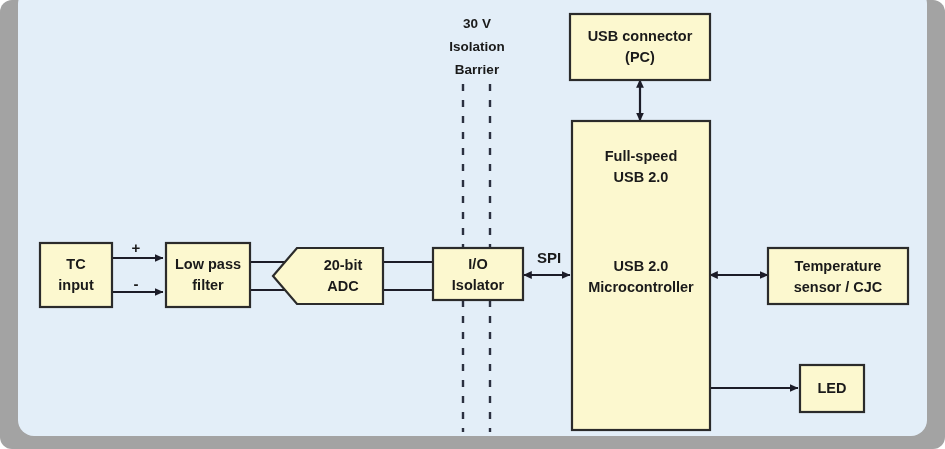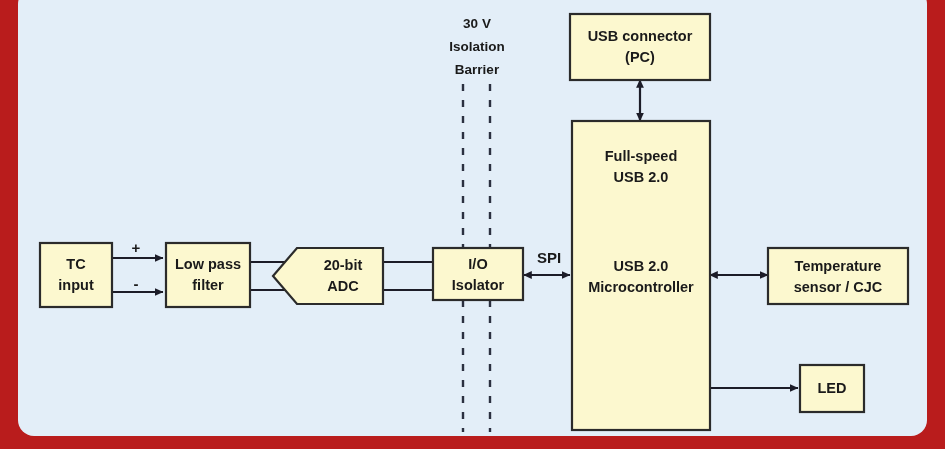--- a/index.html
+++ b/index.html
@@ -10,21 +10,22 @@
   body {
     width: 945px;
     height: 449px;
     overflow: hidden;
     font-family: "Liberation Sans", sans-serif;
   }
   #diagram-root {
     position: relative;
     width: 945px;
     height: 449px;
-    background: #b91c1c;
+    background: #a3a3a3;
+    border-radius: 12px;
   }
   svg#block-diagram {
     display: block;
     width: 945px;
     height: 449px;
   }
   .canvas-bg {
     fill: #e3eef8;
   }
   .block-rect {

